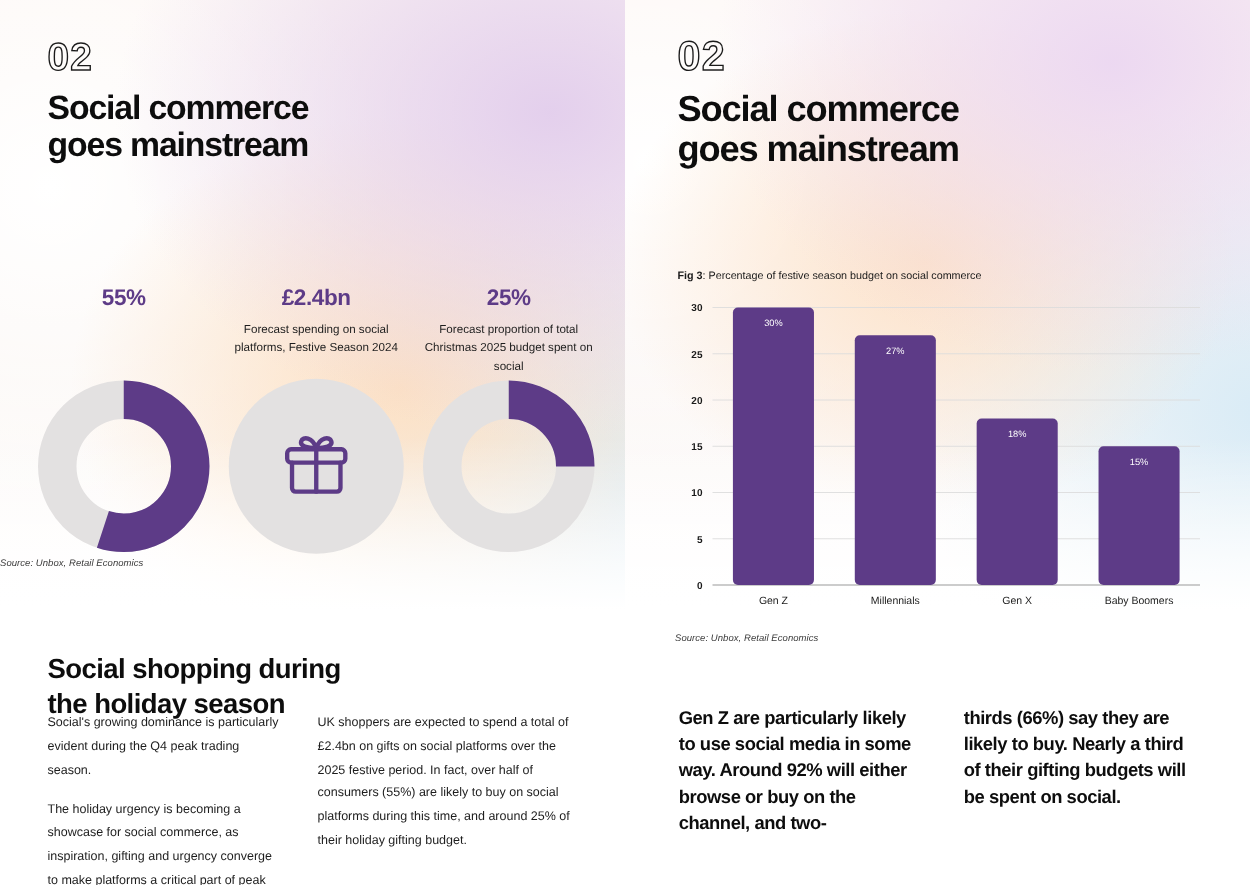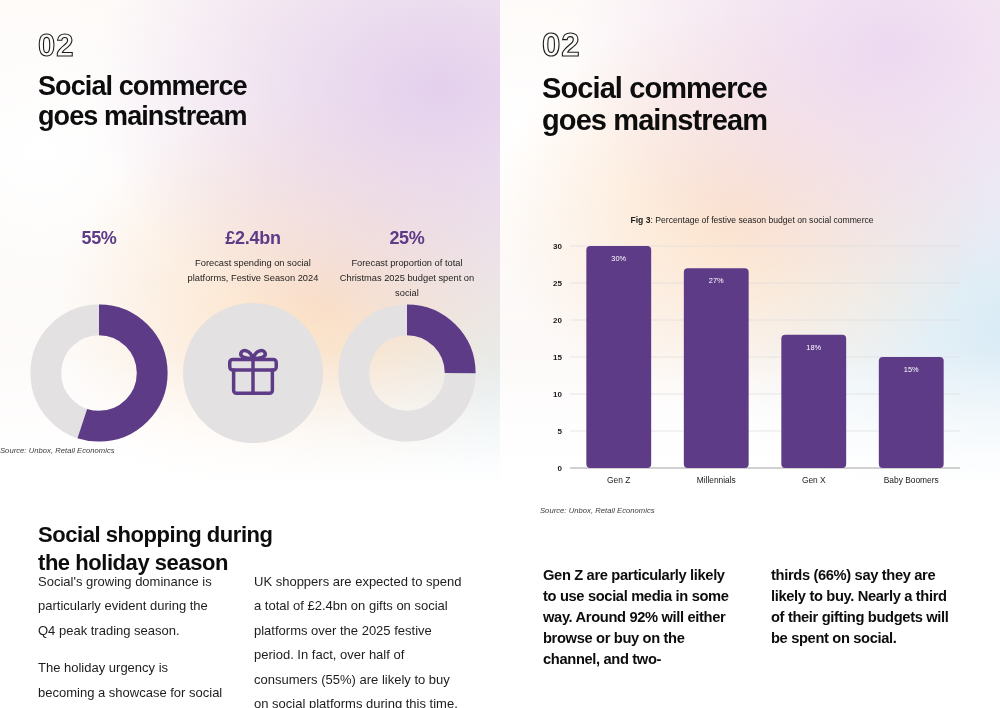--- a/index.html
+++ b/index.html
@@ -140,28 +140,28 @@
 
   
   .body-head {
     position: absolute; left: 38px; top: 521px;
     font-size: 22px; font-weight: 700; color: #0d0d0d;
     letter-spacing: -0.45px; line-height: 1.28; white-space: pre-line;
   }
   .col-a { position: absolute; left: 38px;  top: 570px; width: 190px; }
   .col-b { position: absolute; left: 254px; top: 570px; width: 212px; }
   .col-a p, .col-b p {
-    font-size: 13px; color: #1d1d1d; line-height: 1.88;
+    font-size: 10px; color: #1d1d1d; line-height: 1.88;
   }
   .col-a p + p { margin-top: 13px; }
 
   
   .fig-title {
     left: 542px; top: 215px; width: 420px;
-    text-align: center;
+    text-align: left;
     font-size: 8.6px; color: #1a1a1a;
   }
   .fig-title b { font-weight: 700; }
 
   .chart { left: 536px; top: 240px; width: 430px; height: 258px; }
 
   .page-right .src-note { left: 540px; top: 506px; width: 430px; }
 
   
   .lead { left: 543px; top: 565px; width: 420px; display: flex; gap: 36px; }

